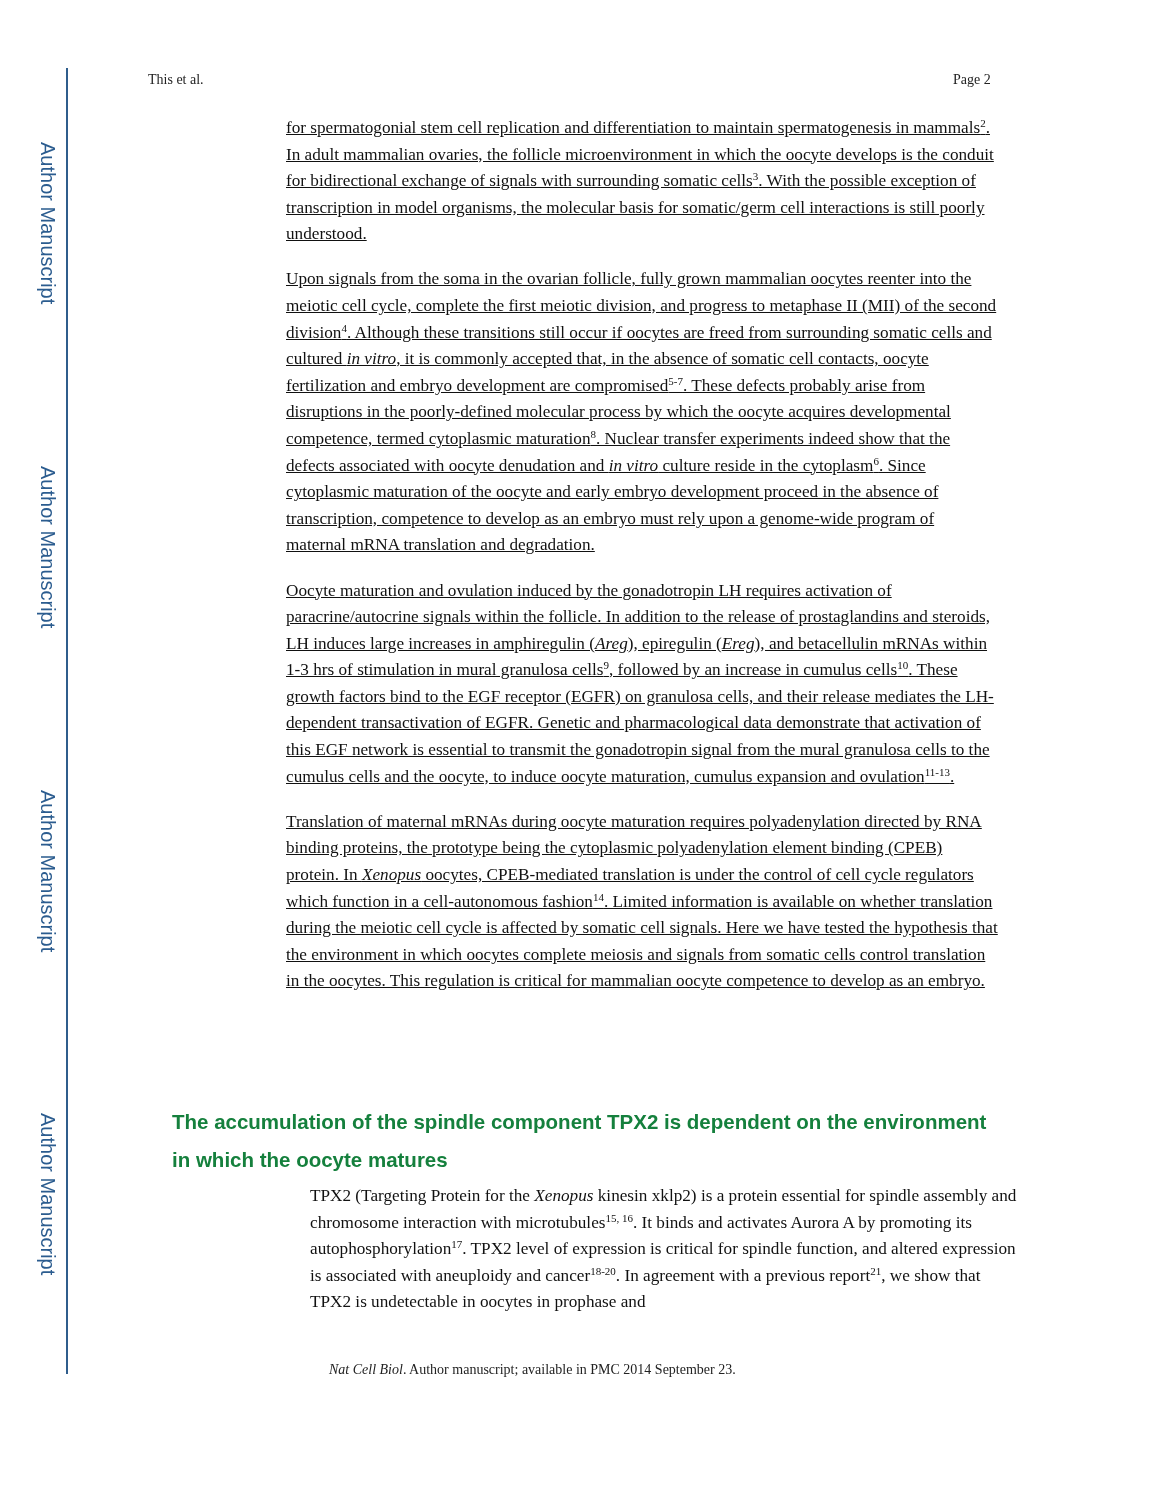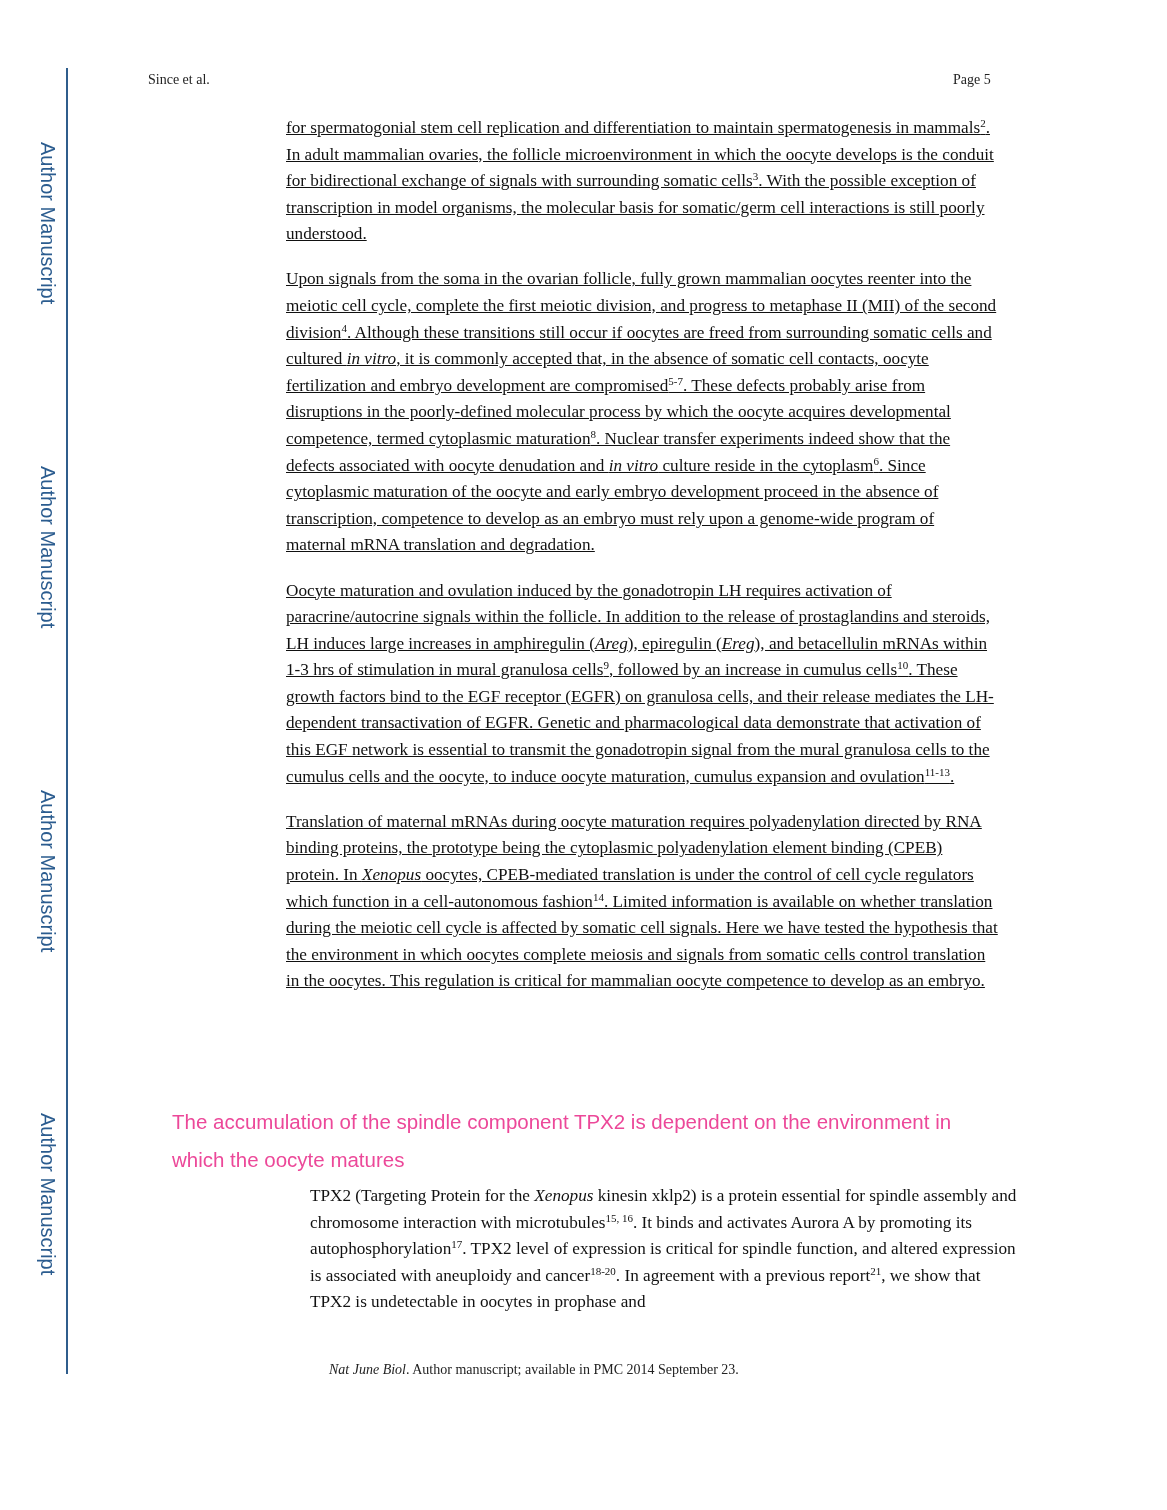--- a/index.html
+++ b/index.html
@@ -10,50 +10,50 @@
   .am-label span { position: absolute; left: 0; top: 0; transform-origin: 0 0; transform: rotate(90deg);
          white-space: nowrap; font-family: "Liberation Sans", sans-serif; font-size: 20px; color: #2b5c8f;
          display: block; margin-left: 12px; }
   .running-head { position: absolute; top: 72px; font-size: 14px; color: #222; }
   .rh-left { left: 148px; }
   .rh-right { left: 953px; }
   .body-col { position: absolute; left: 286px; width: 712px; font-size: 17.2px; line-height: 26.6px; }
   .body-col p { margin: 0 0 18.5px 0; }
   .body-col sup { font-size: 11px; line-height: 0; vertical-align: 6px; }
   .section-heading { position: absolute; left: 172px; top: 1103px; width: 820px;
-         font-family: "Liberation Sans", sans-serif; font-weight: normal; font-size: 20.5px; line-height: 38px; color: #ec4899; }
+         font-family: "Liberation Sans", sans-serif; font-weight: bold; font-size: 20.5px; line-height: 38px; color: #15803d; }
   .footer { position: absolute; left: 329px; top: 1362px; font-size: 14px; color: #222; }
   .footer i { font-style: italic; }
 </style>
 </head>
 <body>
 
 <div class="sidebar-line"></div>
 <div class="am-label" style="top:142px;">
     <span>Author Manuscript</span>
   </div>
 <div class="am-label" style="top:466px;">
     <span>Author Manuscript</span>
   </div>
 <div class="am-label" style="top:790px;">
     <span>Author Manuscript</span>
   </div>
 <div class="am-label" style="top:1113px;">
     <span>Author Manuscript</span>
   </div>
 
-<div class="running-head rh-left">Since et al.</div>
-<div class="running-head rh-right">Page 5</div>
+<div class="running-head rh-left">This et al.</div>
+<div class="running-head rh-right">Page 2</div>
 
 <div class="body-col" style="top:115px;text-decoration:underline;">
   <p>for spermatogonial stem cell replication and differentiation to maintain spermatogenesis in mammals<sup>2</sup>. In adult mammalian ovaries, the follicle microenvironment in which the oocyte develops is the conduit for bidirectional exchange of signals with surrounding somatic cells<sup>3</sup>. With the possible exception of transcription in model organisms, the molecular basis for somatic/germ cell interactions is still poorly understood.</p>
   <p>Upon signals from the soma in the ovarian follicle, fully grown mammalian oocytes reenter into the meiotic cell cycle, complete the first meiotic division, and progress to metaphase II (MII) of the second division<sup>4</sup>. Although these transitions still occur if oocytes are freed from surrounding somatic cells and cultured <i>in vitro</i>, it is commonly accepted that, in the absence of somatic cell contacts, oocyte fertilization and embryo development are compromised<sup>5-7</sup>. These defects probably arise from disruptions in the poorly-defined molecular process by which the oocyte acquires developmental competence, termed cytoplasmic maturation<sup>8</sup>. Nuclear transfer experiments indeed show that the defects associated with oocyte denudation and <i>in vitro</i> culture reside in the cytoplasm<sup>6</sup>. Since cytoplasmic maturation of the oocyte and early embryo development proceed in the absence of transcription, competence to develop as an embryo must rely upon a genome-wide program of maternal mRNA translation and degradation.</p>
   <p>Oocyte maturation and ovulation induced by the gonadotropin LH requires activation of paracrine/autocrine signals within the follicle. In addition to the release of prostaglandins and steroids, LH induces large increases in amphiregulin (<i>Areg</i>), epiregulin (<i>Ereg</i>), and betacellulin mRNAs within 1-3 hrs of stimulation in mural granulosa cells<sup>9</sup>, followed by an increase in cumulus cells<sup>10</sup>. These growth factors bind to the EGF receptor (EGFR) on granulosa cells, and their release mediates the LH-dependent transactivation of EGFR. Genetic and pharmacological data demonstrate that activation of this EGF network is essential to transmit the gonadotropin signal from the mural granulosa cells to the cumulus cells and the oocyte, to induce oocyte maturation, cumulus expansion and ovulation<sup>11-13</sup>.</p>
   <p>Translation of maternal mRNAs during oocyte maturation requires polyadenylation directed by RNA binding proteins, the prototype being the cytoplasmic polyadenylation element binding (CPEB) protein. In <i>Xenopus</i> oocytes, CPEB-mediated translation is under the control of cell cycle regulators which function in a cell-autonomous fashion<sup>14</sup>. Limited information is available on whether translation during the meiotic cell cycle is affected by somatic cell signals. Here we have tested the hypothesis that the environment in which oocytes complete meiosis and signals from somatic cells control translation in the oocytes. This regulation is critical for mammalian oocyte competence to develop as an embryo.</p>
 </div>
 
 <h2 class="section-heading" style="margin:0;">The accumulation of the spindle component TPX2 is dependent on the environment in which the oocyte matures</h2>
 
 <div class="body-col" style="top:1183px;margin-left:24px;">
   <p>TPX2 (Targeting Protein for the <i>Xenopus</i> kinesin xklp2) is a protein essential for spindle assembly and chromosome interaction with microtubules<sup>15, 16</sup>. It binds and activates Aurora A by promoting its autophosphorylation<sup>17</sup>. TPX2 level of expression is critical for spindle function, and altered expression is associated with aneuploidy and cancer<sup>18-20</sup>. In agreement with a previous report<sup>21</sup>, we show that TPX2 is undetectable in oocytes in prophase and</p>
 </div>
 
-<div class="footer"><i>Nat June Biol</i><span>. Author manuscript; available in PMC 2014 September 23.</span></div>
+<div class="footer"><i>Nat Cell Biol</i><span>. Author manuscript; available in PMC 2014 September 23.</span></div>
 
 </body></html>

